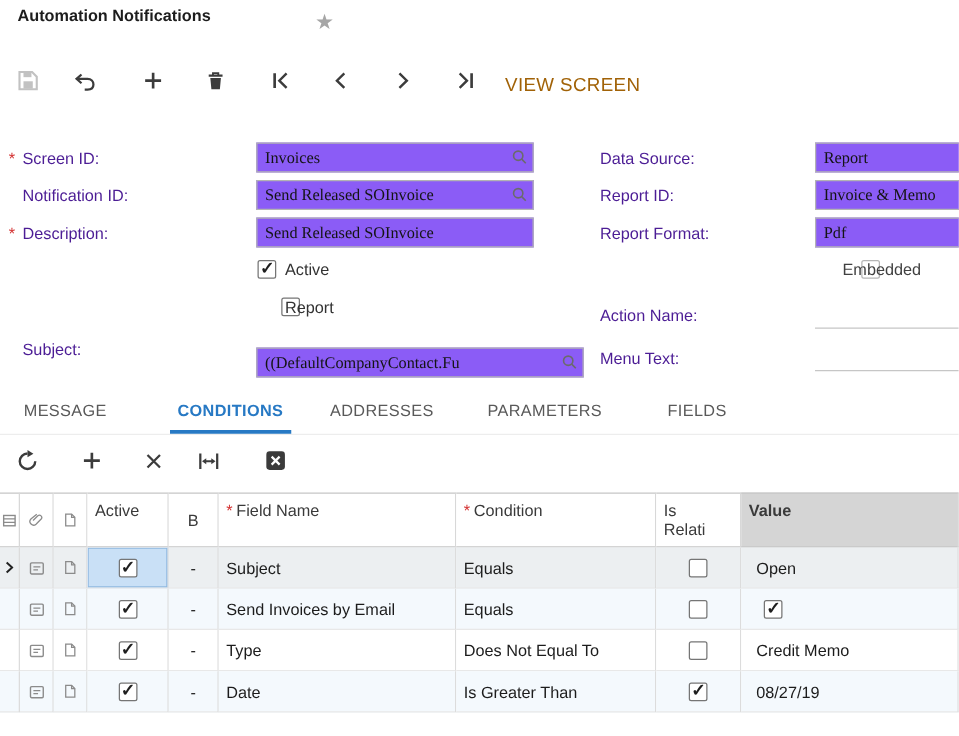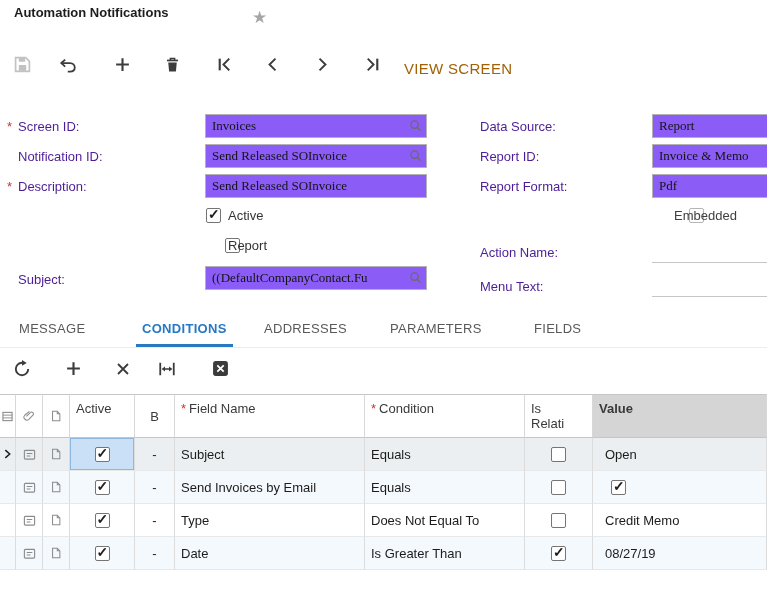--- a/index.html
+++ b/index.html
@@ -152,21 +152,21 @@
   <input value="Send Released SOInvoice" style="">
 </div>
 
 <span class="abs cb checked" style="left:206px;top:207px"><span class="mark">✓</span></span>
 <span class="abs cblabel" style="left:228px;top:208px">Active</span>
 
 <span class="abs cb" style="left:206px;top:237px"></span>
 <span class="abs cblabel" style="left:228px;top:238px">Report</span>
 
 <span class="abs flabel" style="left:18px;top:272px">Subject:</span>
-<div class="fieldbox" style="left:205px;top:266px;width:222px">
+<div class="fieldbox" style="left:205px;top:278px;width:262px">
   <input value="((DefaultCompanyContact.Fu" style="">
   <span class="lookup"><svg width="13" height="13" viewBox="0 0 14 14">
         <circle cx="6" cy="6" r="4" fill="none" stroke="#6b6b6b" stroke-width="1.4"></circle>
         <line x1="9" y1="9" x2="12.5" y2="12.5" stroke="#6b6b6b" stroke-width="1.4"></line>
       </svg></span>
 </div>
 
 
 <span class="abs flabel" style="left:480px;top:119px">Data Source:</span>
 <div class="fieldbox nolookup" style="left:652px;top:114px;width:170px">

